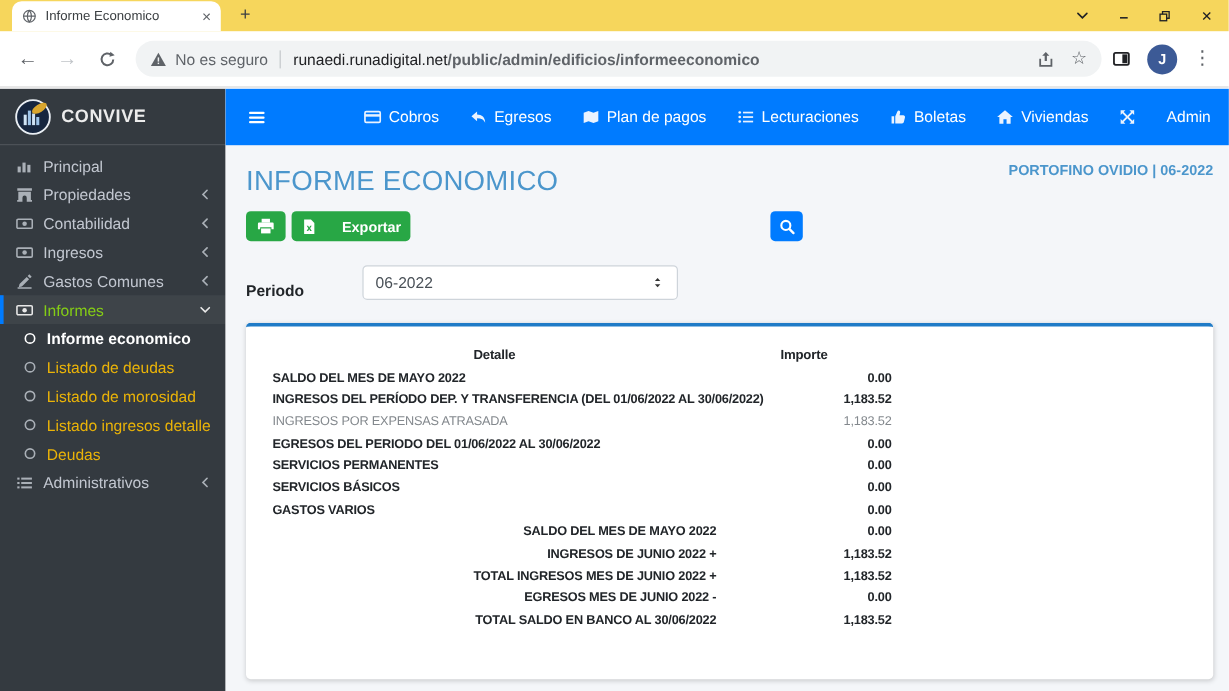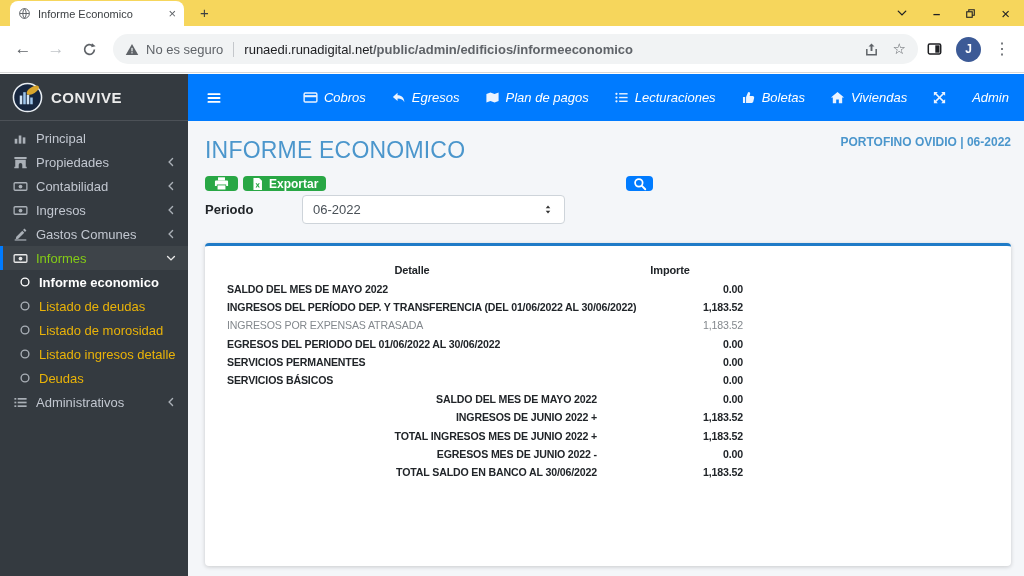--- a/index.html
+++ b/index.html
@@ -45,37 +45,37 @@
   .side-item .chev { margin-left:auto; color:#b0b5bb; }
   .side-item.active-parent { border-left-color:#007bff; background:rgba(255,255,255,.05); color:#84cc16; }
   .side-item.active-parent .icon { color:#e8e8e8; }
   .side-sub { height:24px; display:flex; align-items:center; gap:8px; padding-left:19px; color:#eab308; }
   .side-sub .icon { color:#aab0b7; }
   .side-sub.active { color:#fff; font-weight:bold; }
   .side-sub.active .icon { color:#fff; }
 
   .main { flex:1; display:flex; flex-direction:column; background:#f4f6f9; min-width:0; }
   .appbar { height:47px; background:#007bff; display:flex; align-items:center; padding:0 15px 0 17px; color:#fff; flex:none; }
-  .appnav { margin-left:auto; display:flex; align-items:center; gap:25px; font-size:13px;font-style:italic; }
+  .appnav { margin-left:auto; display:flex; align-items:center; gap:25px; font-size:13px; }
   .appnav-item { display:flex; align-items:center; gap:6px; white-space:nowrap; }
   .appnav-item .icon { color:#eaf3ff; }
 
   .content { flex:1; padding:11px 13px 10px 17px; display:flex; flex-direction:column; min-height:0; }
   .page-head { display:flex; justify-content:space-between; align-items:flex-start; }
   .page-title { font-size:23px; color:#4b96cc; font-weight:500; margin-top:5px; letter-spacing:.2px; }
   .page-context { font-size:12px; font-weight:bold; color:#4b96cc; margin-top:3px; }
 
   .actions-row { display:flex; align-items:center; margin-top:12px; }
-  .btn { height:15px; border-radius:4px; display:inline-flex; align-items:center; justify-content:center;
-         font-size:12px; font-weight:bold; color:#fff; gap:5px; }
+  .btn { height:25px; border-radius:4px; display:inline-flex; align-items:center; justify-content:center;
+         font-size:12px; font-weight:bold; color:#fff; gap:21px; }
   .btn-green { background:#28a745; padding:0 8px; }
   .btn-print { width:33px; margin-right:5px; }
   .btn-search { background:#007bff; width:27px; margin-left:300px; }
 
-  .period-row { display:flex; align-items:center; margin-top:4px; }
+  .period-row { display:flex; align-items:flex-end; margin-top:20px; }
   .period-label { font-size:13px; font-weight:bold; color:#212529; width:97px; }
   .select-box { width:263px; height:29px; background:#fff; border:1px solid #ced4da; border-radius:4px;
                 display:flex; align-items:center; padding:0 10px; font-size:13px; color:#495057; }
   .select-box .icon { margin-left:auto; color:#333; }
 
   .card { margin-top:19px; background:#fff; border-top:3px solid #1f7bc7; border-radius:4px;
           box-shadow:0 1px 4px rgba(0,0,0,.18); flex:1; padding:15px 20px 10px 22px; min-height:0; }
   table.report { border-collapse:collapse; width:516px; table-layout:fixed; }
   table.report th, table.report td { padding:3.2px 0; font-size:10.6px; letter-spacing:-.15px; color:#212529; white-space:nowrap; }
   table.report th { font-size:11px; text-align:center; font-weight:bold; }
@@ -470,20 +470,24 @@
                 <td class="val">0.00</td>
               </tr>
               <tr class="">
                 <td class="lbl">SERVICIOS PERMANENTES</td>
                 <td class="val">0.00</td>
               </tr>
               <tr class="">
                 <td class="lbl">SERVICIOS BÁSICOS</td>
                 <td class="val">0.00</td>
               </tr>
+              <tr class="">
+                <td class="lbl">GASTOS VARIOS</td>
+                <td class="val">0.00</td>
+              </tr>
               <tr class="r-align">
                 <td class="lbl">SALDO DEL MES DE MAYO 2022</td>
                 <td class="val">0.00</td>
               </tr>
               <tr class="r-align">
                 <td class="lbl">INGRESOS DE JUNIO 2022 +</td>
                 <td class="val">1,183.52</td>
               </tr>
               <tr class="r-align">
                 <td class="lbl">TOTAL INGRESOS MES DE JUNIO 2022 +</td>

